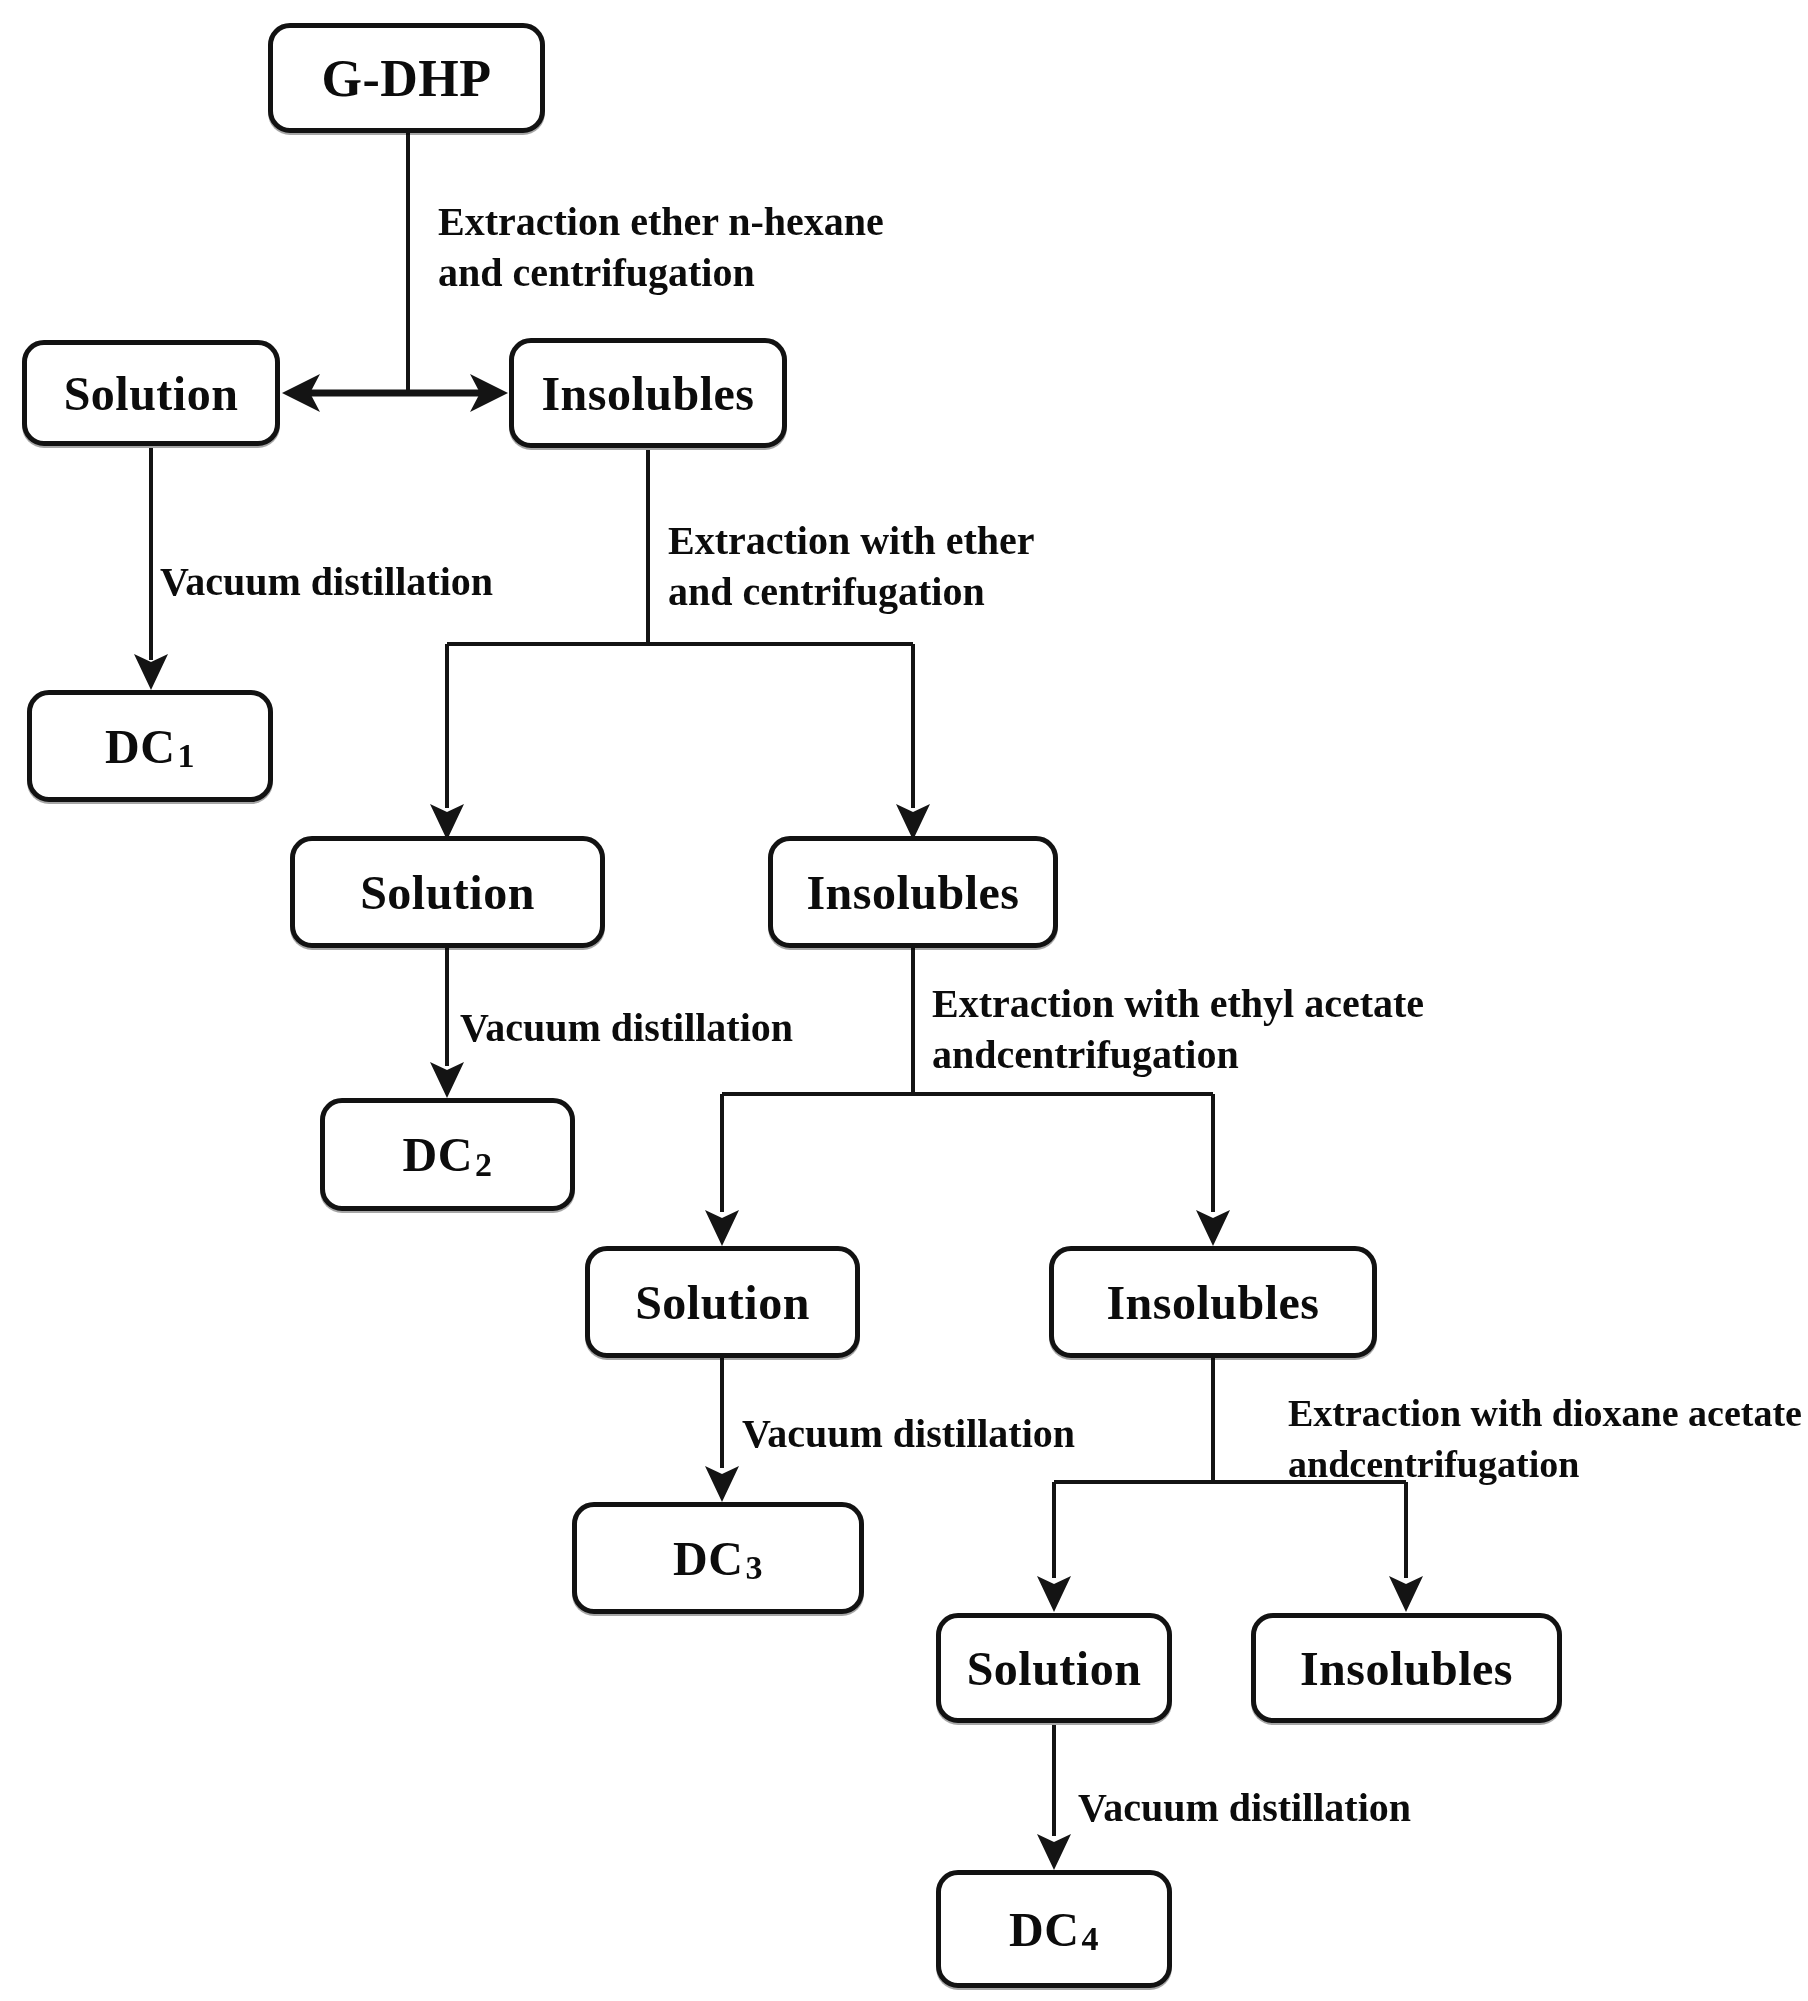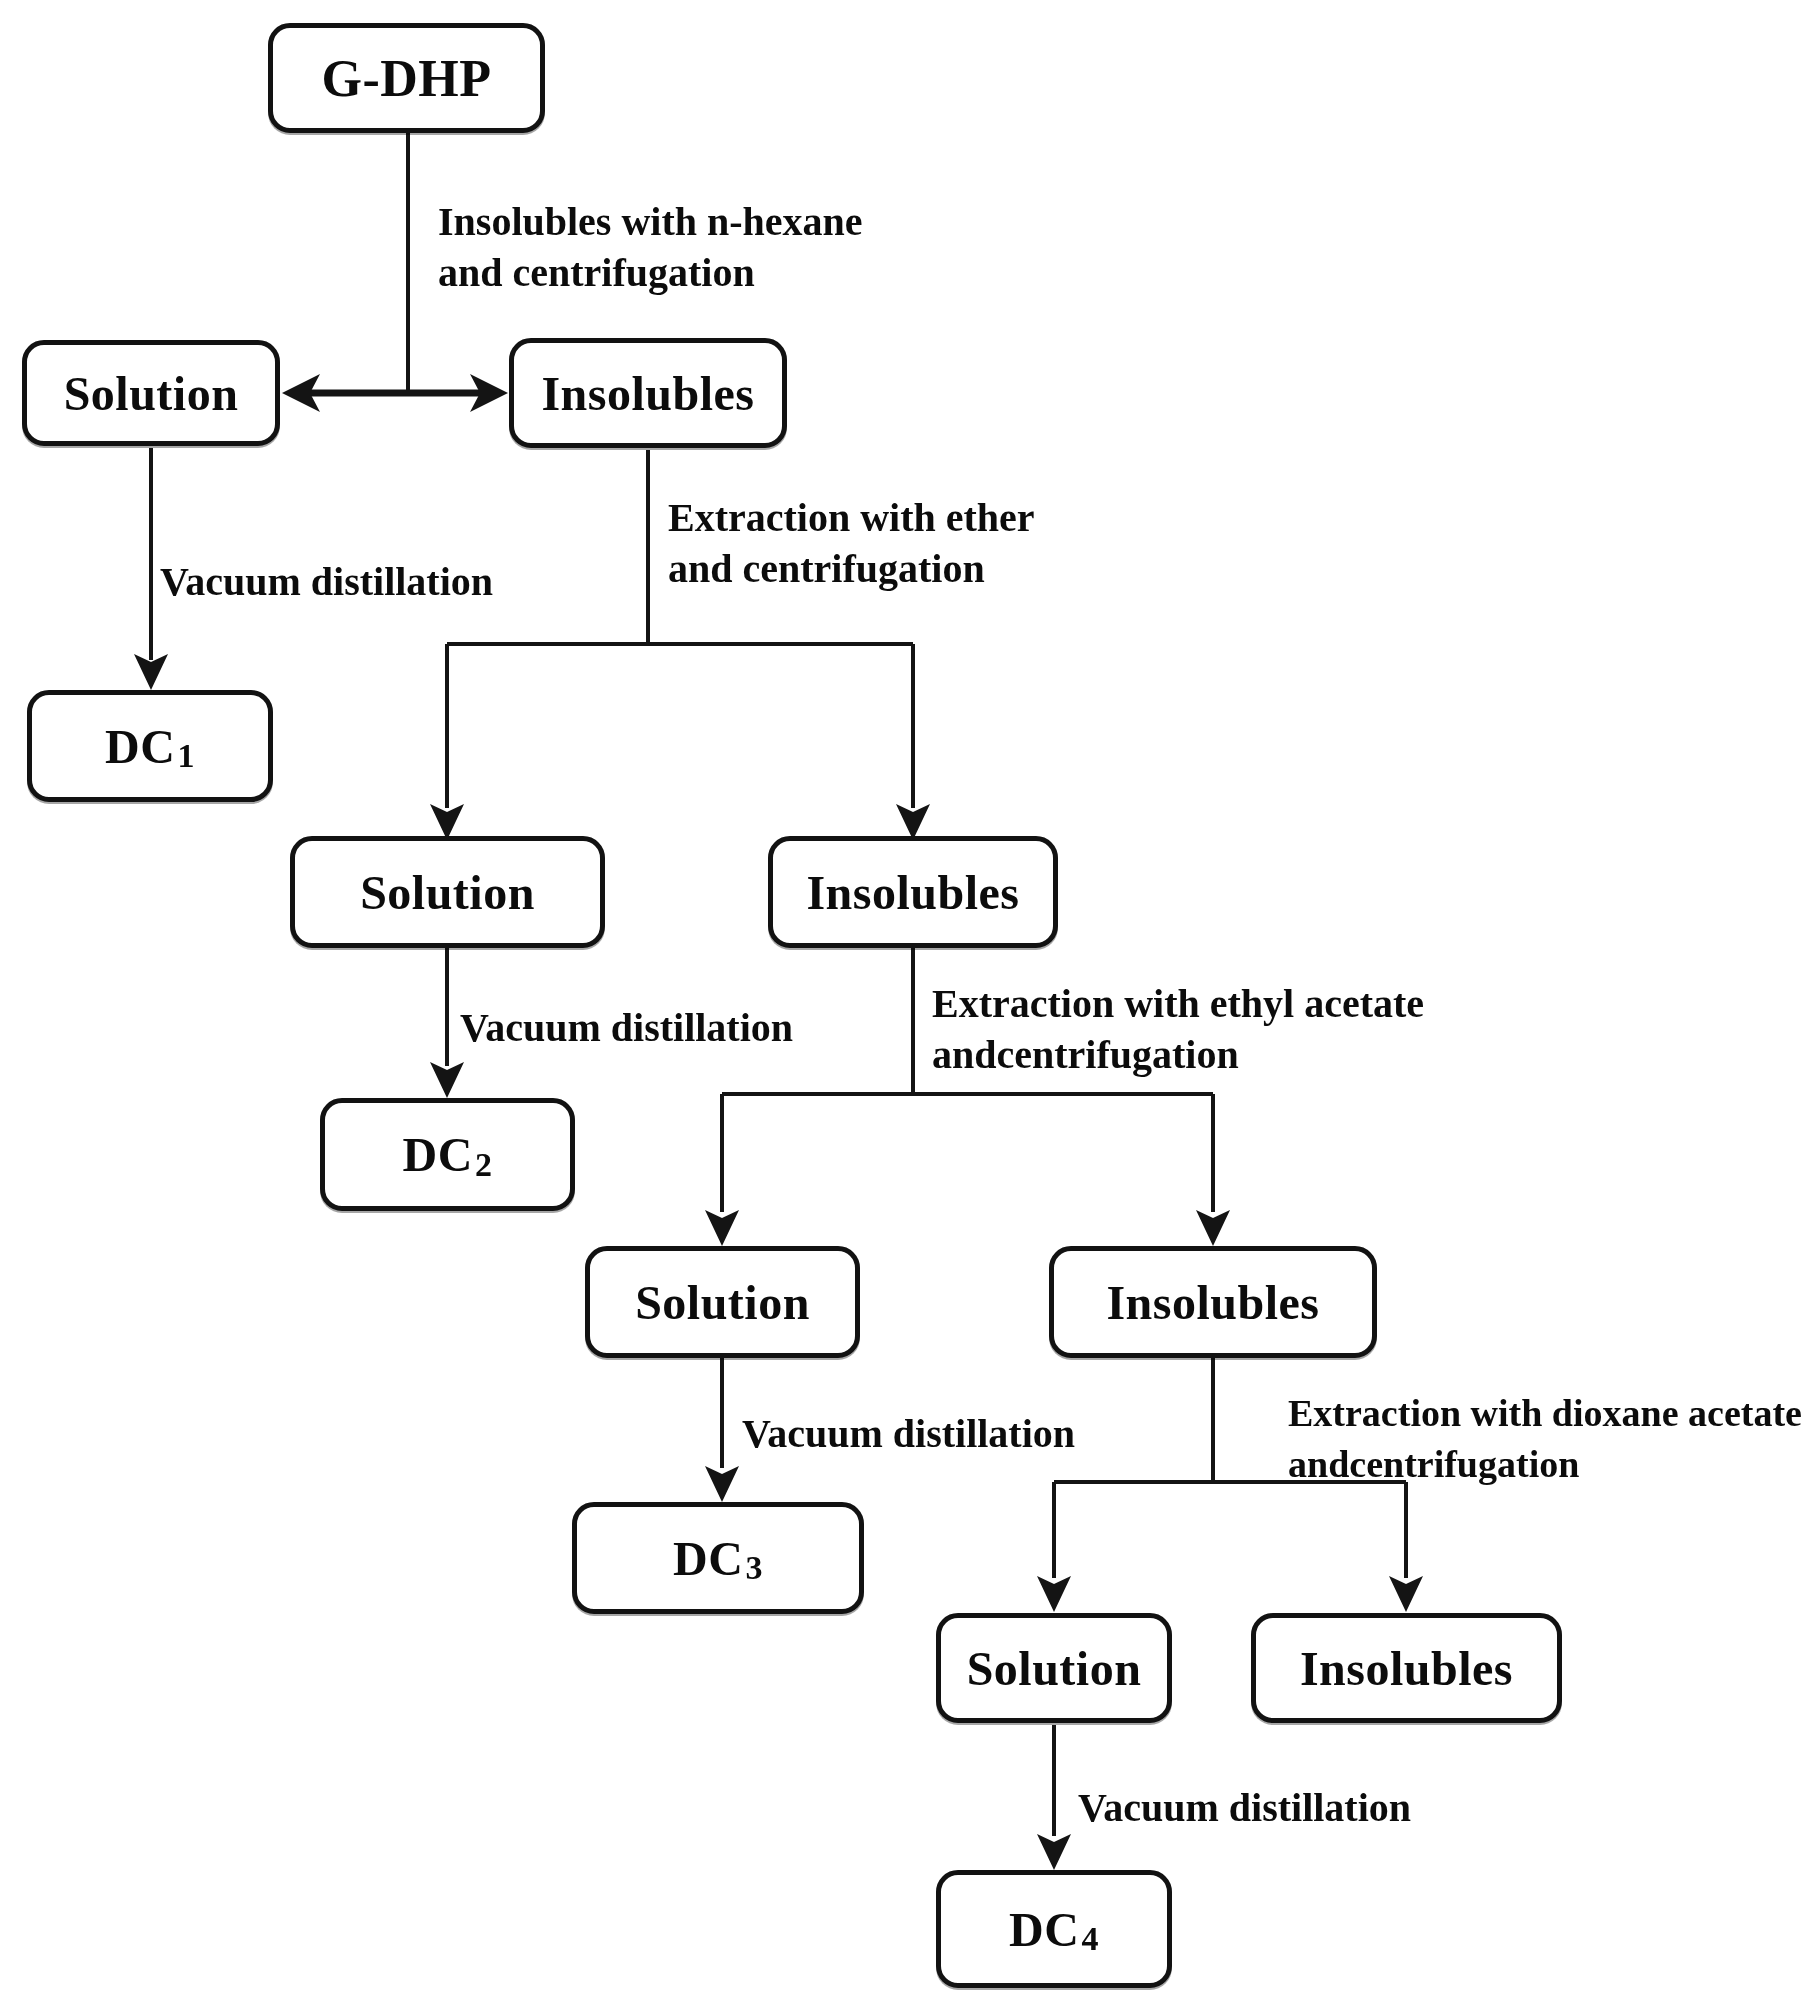--- a/index.html
+++ b/index.html
@@ -124,29 +124,29 @@
   <div class="node" style="left:1251px;top:1613px;width:311px;height:110px;">
     <span>Insolubles</span>
   </div>
 
   <div class="node" style="left:936px;top:1870px;width:236px;height:118px;">
     <span>DC</span>
       <span class="sub">4</span>
   </div>
 
   <div class="edge-label" style="left:438px;top:196px;">
-    <span style="display:block">Insolubles with n-hexane</span>
+    <span style="display:block">Extraction ether n-hexane</span>
     <span style="display:block">and centrifugation</span>
   </div>
 
   <div class="edge-label" style="left:160px;top:556px;">
     <span>Vacuum distillation</span>
   </div>
 
-  <div class="edge-label" style="left:668px;top:492px;">
+  <div class="edge-label" style="left:668px;top:515px;">
     <span style="display:block">Extraction with ether</span>
     <span style="display:block">and centrifugation</span>
   </div>
 
   <div class="edge-label" style="left:460px;top:1002px;">
     <span>Vacuum distillation</span>
   </div>
 
   <div class="edge-label" style="left:932px;top:978px;">
     <span style="display:block">Extraction with ethyl acetate</span>

